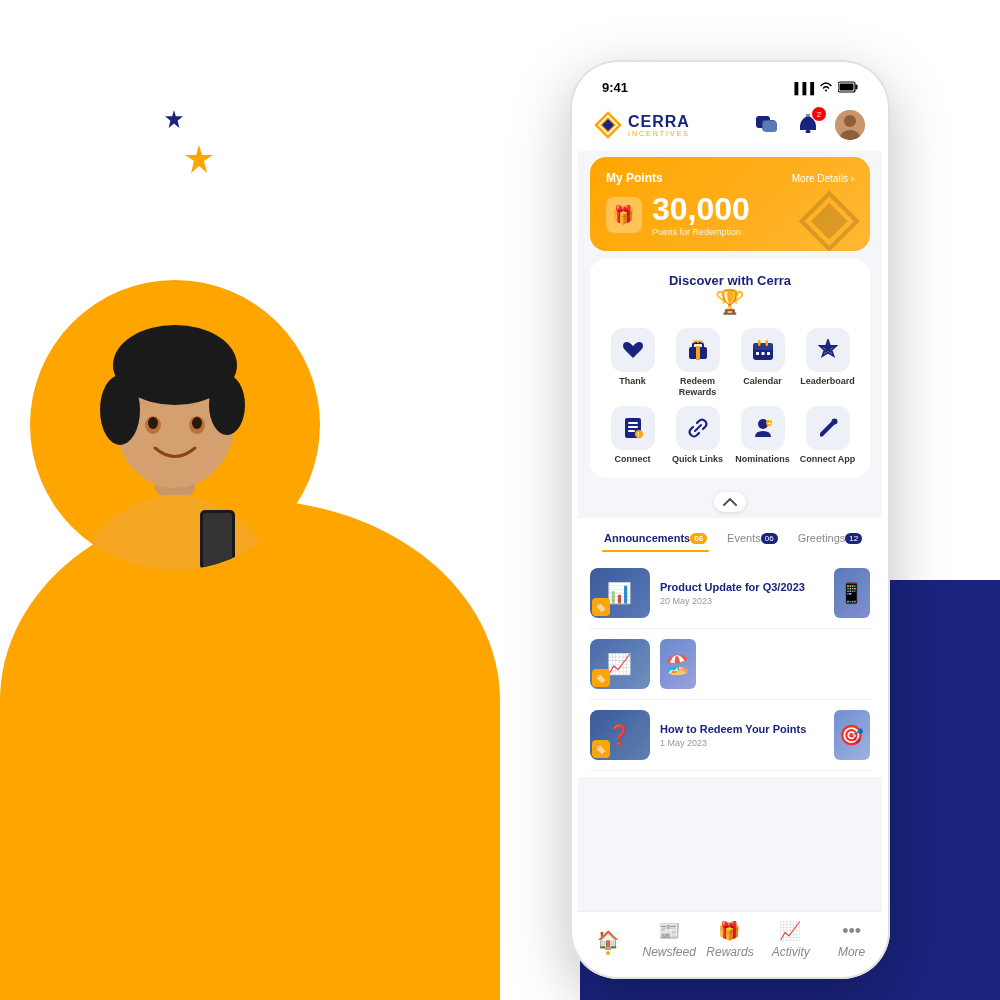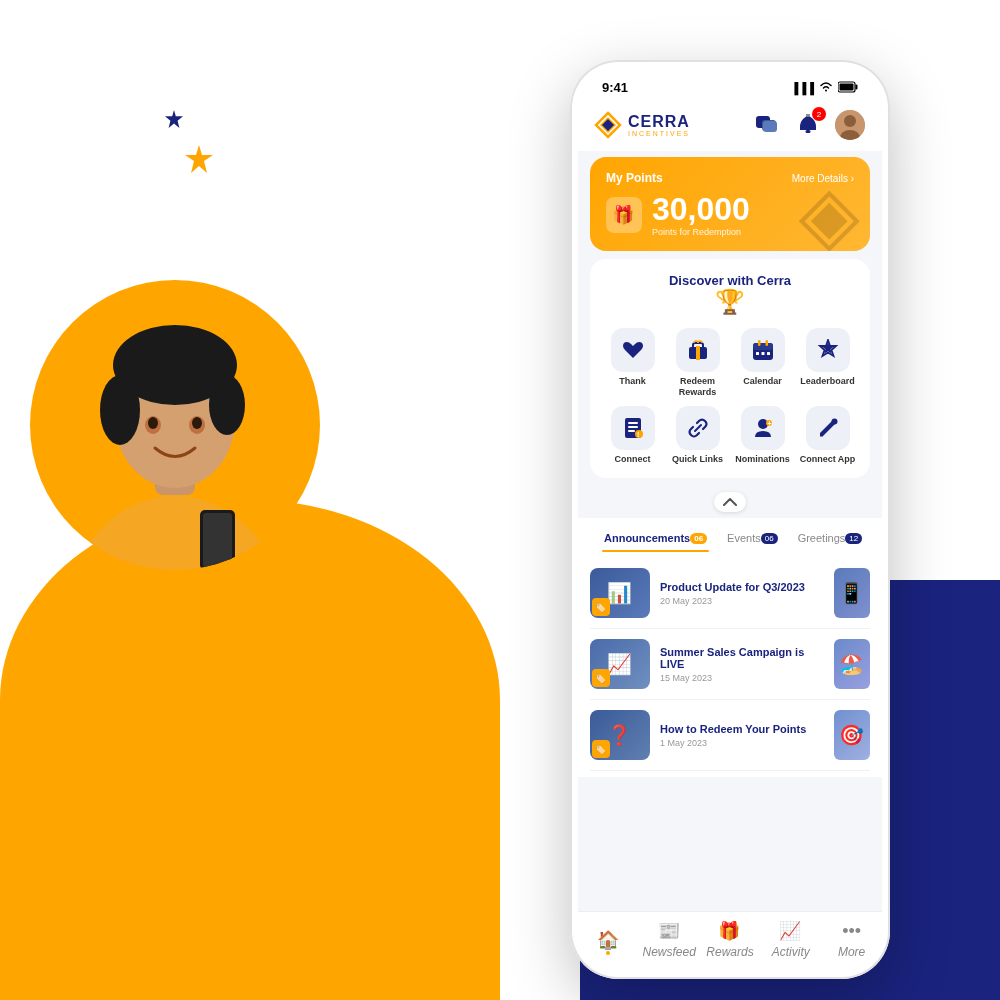--- a/index.html
+++ b/index.html
@@ -759,24 +759,20 @@
               </div>
             </div>
 
             <div class="announcement-item">
               <div class="announcement-thumb">
                 <div class="thumb-bg" style="background: linear-gradient(135deg, #4a6aaa, #7090c0);">
                   <span style="font-size:20px;">📈</span>
                 </div>
                 <div class="thumb-badge">🏷️</div>
               </div>
-              <div class="announcement-content">
-                <div class="announcement-title">Summer Sales Campaign is LIVE</div>
-                <div class="announcement-date">15 May 2023</div>
-              </div>
               <div class="announcement-right-thumb">
                 <div class="right-thumb-inner" style="background: linear-gradient(135deg, #6a8aca, #9aA0e0);">🏖️</div>
               </div>
             </div>
 
             <div class="announcement-item">
               <div class="announcement-thumb">
                 <div class="thumb-bg" style="background: linear-gradient(135deg, #3a5a9a, #6080b0);">
                   <span style="font-size:20px;">❓</span>
                 </div>

